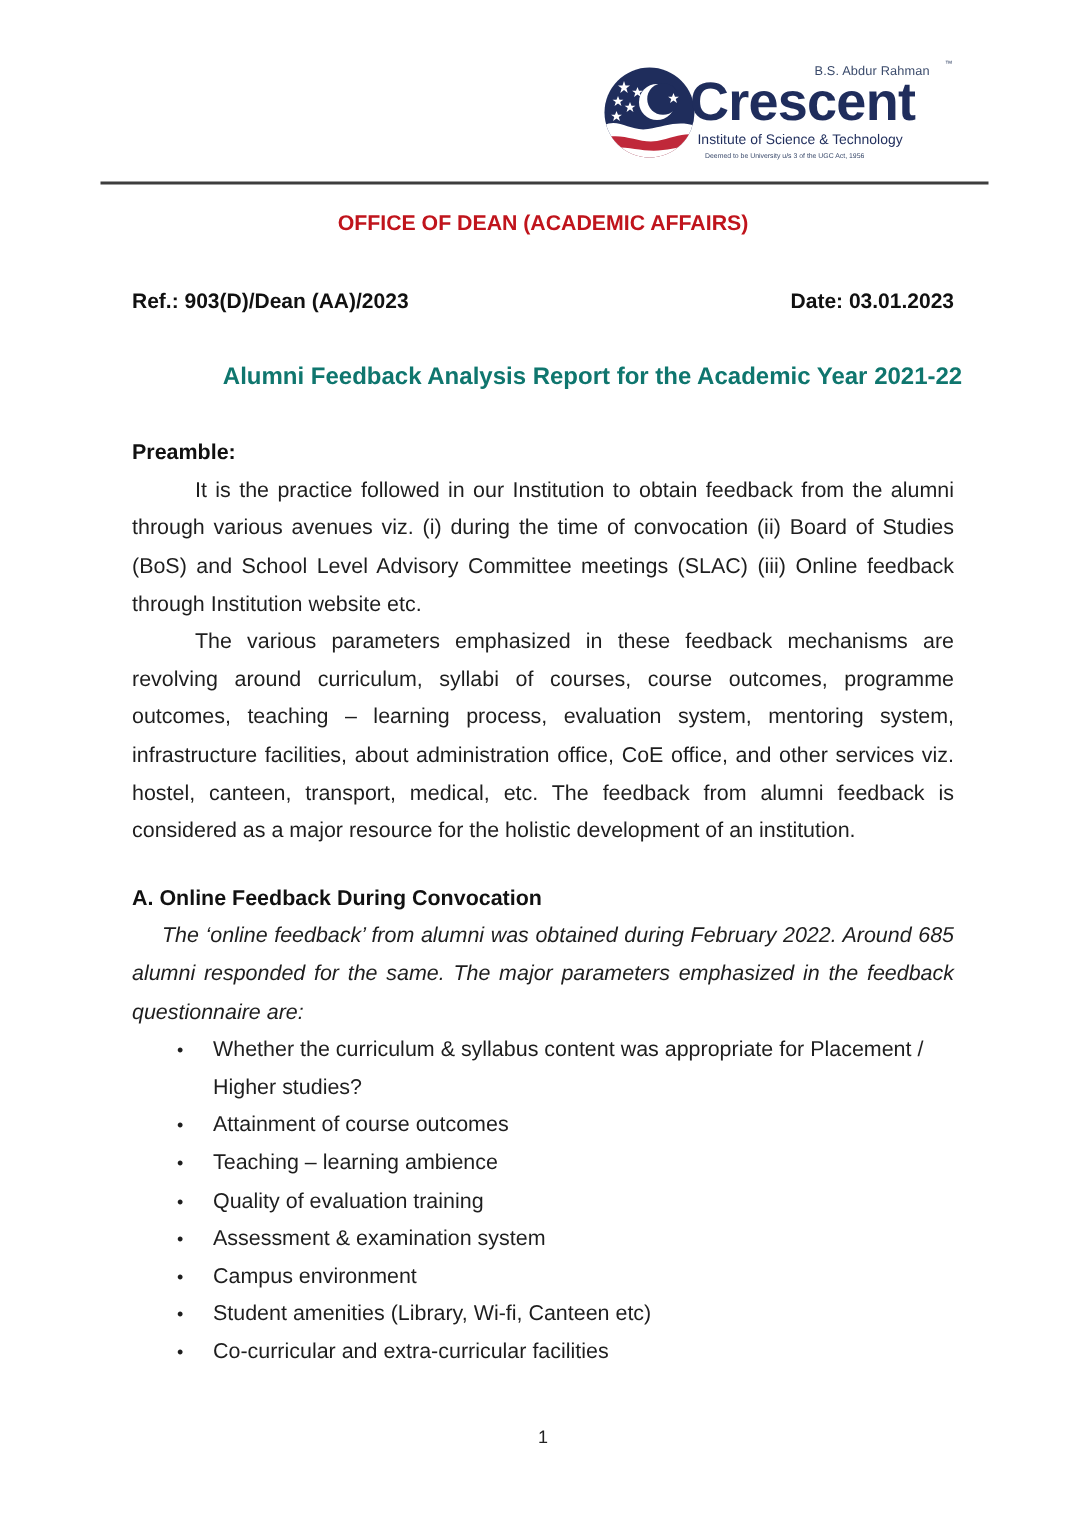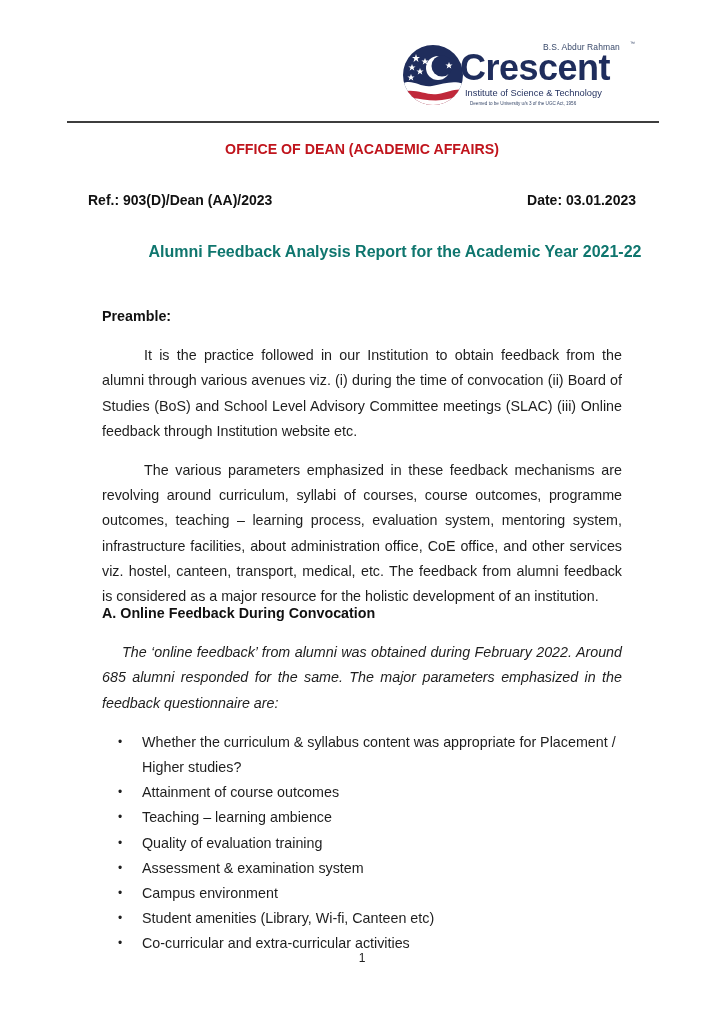--- a/index.html
+++ b/index.html
@@ -132,21 +132,21 @@
       font-weight: bold;
       color: #111;
     }
     .indent {
       text-indent: 42px;
     }
     .indent-small {
       text-indent: 20px;
       font-style: italic;
     }
-    p { margin: 14px; }
+    p { margin: 0; }
     ul.bullets {
       margin: 0;
       padding: 0;
       list-style: none;
     }
     ul.bullets li {
       position: relative;
       padding-left: 54px;
       text-align: left;
     }
@@ -224,18 +224,18 @@
     <p class="heading">A.  Online Feedback During Convocation</p>
     <p class="indent-small">The ‘online feedback’ from alumni was obtained during February 2022. Around 685 alumni responded for the same. The major parameters emphasized in the feedback questionnaire are:</p>
     <ul class="bullets">
       <li><span class="bullet">•</span><span>Whether the curriculum &amp; syllabus content was appropriate for Placement / Higher studies?</span></li>
       <li><span class="bullet">•</span><span>Attainment of course outcomes</span></li>
       <li><span class="bullet">•</span><span>Teaching – learning ambience</span></li>
       <li><span class="bullet">•</span><span>Quality of evaluation training</span></li>
       <li><span class="bullet">•</span><span>Assessment &amp; examination system</span></li>
       <li><span class="bullet">•</span><span>Campus environment</span></li>
       <li><span class="bullet">•</span><span>Student amenities (Library, Wi-fi, Canteen etc)</span></li>
-      <li><span class="bullet">•</span><span>Co-curricular and extra-curricular activities</span></li>
+      <li><span class="bullet">•</span><span>Co-curricular and extra-curricular facilities</span></li>
     </ul>
   </div>
 
   <div class="page-number">1</div>
 </div>
 
 </body></html>

